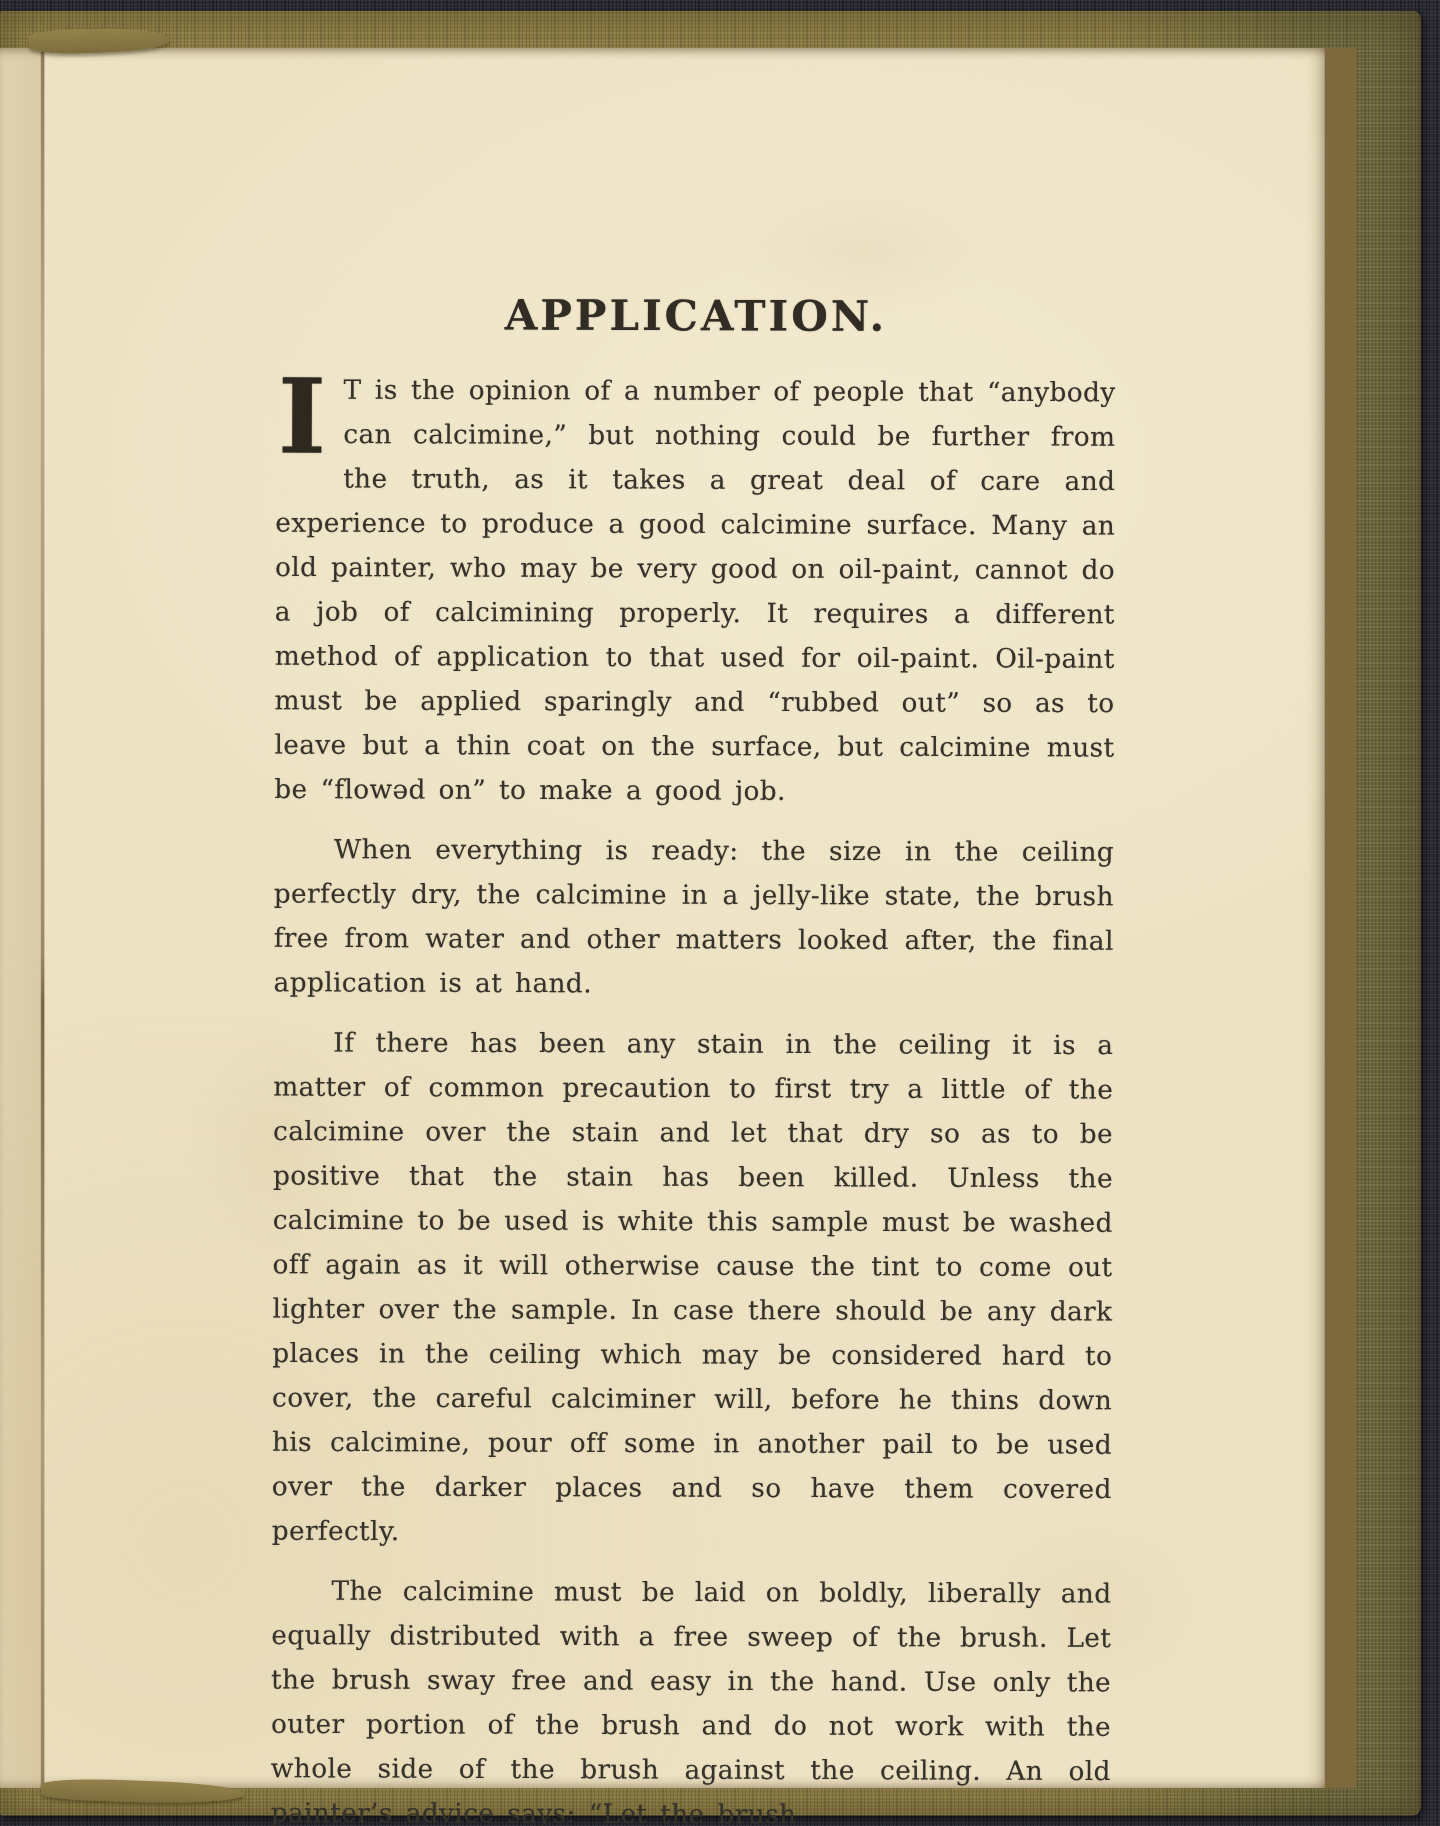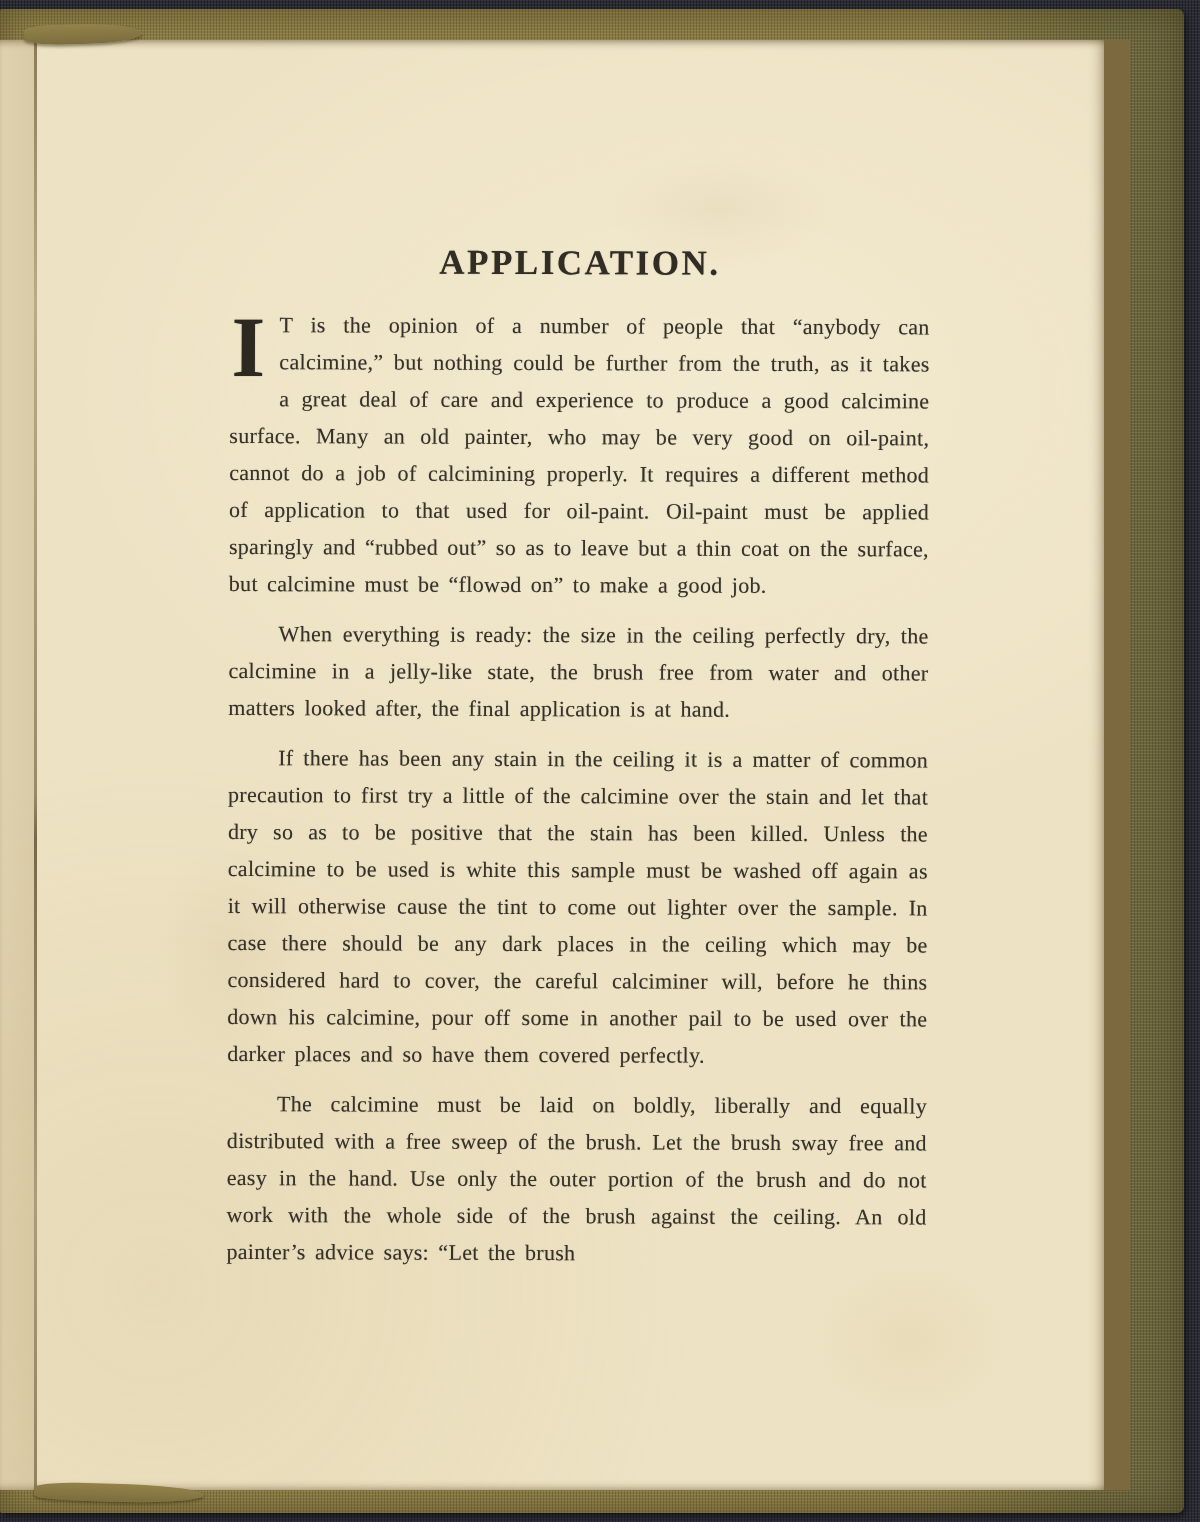--- a/index.html
+++ b/index.html
@@ -9,21 +9,20 @@
     font-family: "DejaVu Serif", serif;
   }
 
   
   .photo {
     position: absolute; inset: 0;
     background:
       repeating-linear-gradient(90deg, rgba(0,0,0,.28) 0 1px, transparent 1px 3px),
       repeating-linear-gradient(0deg, rgba(255,255,255,.05) 0 1px, transparent 1px 3px),
       #2a2b33;
-    font-family: Liberation Serif, serif;
   }
 
   
   .cover {
     position: absolute;
     left: 0; top: 9px; right: 16px; bottom: 9px;
     background:
       repeating-linear-gradient(90deg, rgba(0,0,0,.14) 0 1px, transparent 1px 3px),
       repeating-linear-gradient(0deg, rgba(255,246,205,.10) 0 1px, transparent 1px 3px),
       linear-gradient(90deg, #8c7d45 0%, #8a7b44 78%, #6f683c 92%, #67613a 100%),

